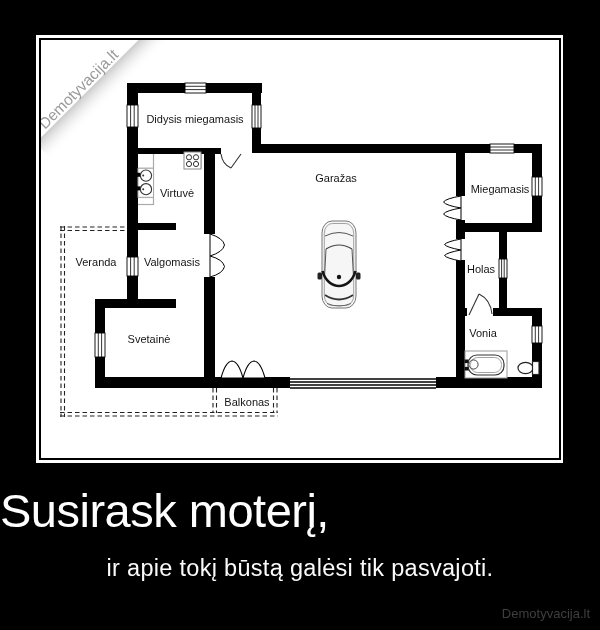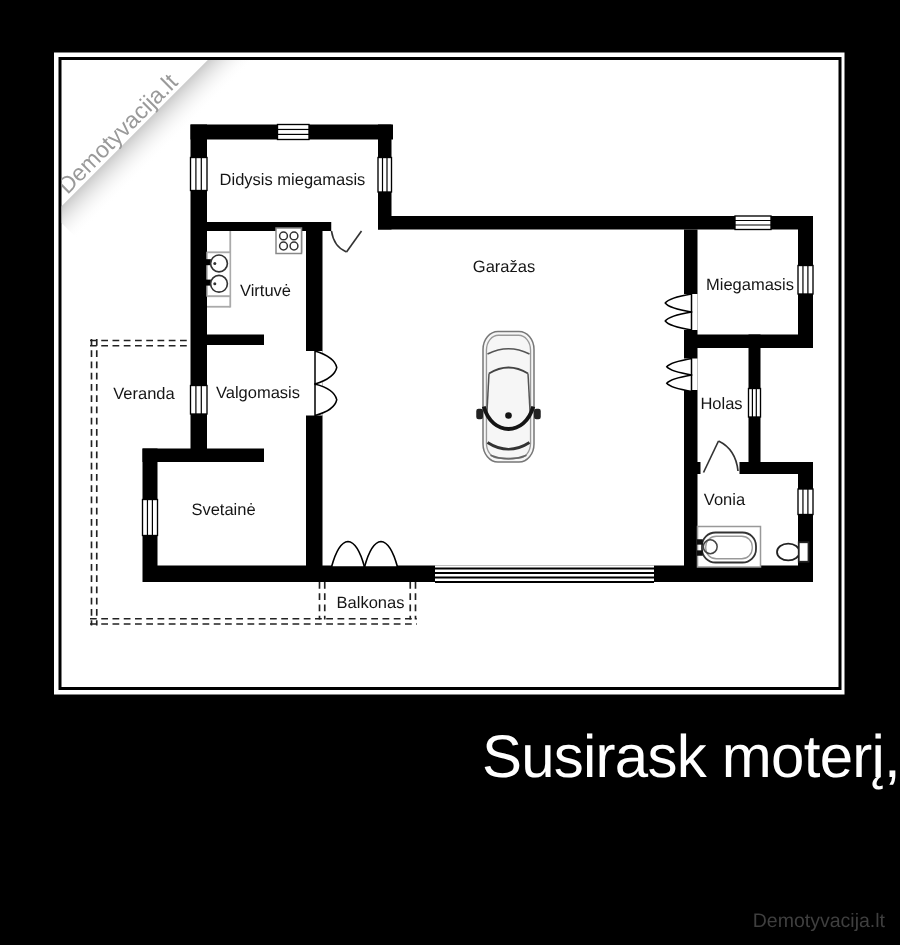--- a/index.html
+++ b/index.html
@@ -1,22 +1,22 @@
 <!DOCTYPE html>
 <html><head>
 <meta charset="utf-8">
 <style>
   html,body{margin:0;padding:0;background:#000;}
   #poster{position:relative;width:600px;height:630px;background:#000;overflow:hidden;
           font-family:"Liberation Sans", sans-serif;}
   #photo{position:absolute;left:36px;top:35px;width:527px;height:428px;background:#fff;}
   #frame{position:absolute;left:39px;top:38px;width:518px;height:418px;border:2px solid #000;}
   #plan{position:absolute;left:0px;top:0px;}
-  #title{position:absolute;left:0;right:0;top:483px;text-align:right;color:#fff;
-         font-size:40px;letter-spacing:-0.5px;}
+  #title{position:absolute;left:0;right:0;top:483px;text-align:left;color:#fff;
+         font-size:47px;letter-spacing:-0.5px;}
   #sub{position:absolute;left:0;right:0;top:555px;text-align:center;color:#fafafa;
        font-size:23.5px;letter-spacing:0.3px;}
   
   #credit{position:absolute;right:10px;top:606px;color:#3f3f3f;font-size:13px;}
 </style>
 </head>
 <body>
 <div id="poster">
 
   <div id="photo"></div>
@@ -259,15 +259,16 @@
 
     <text x="172" y="265.5" font-size="11" fill="#151515" text-anchor="middle">Valgomasis</text>
 
     <text x="149" y="343" font-size="11" fill="#151515" text-anchor="middle">Svetainė</text>
 
     <text x="247" y="405.5" font-size="11" fill="#151515" text-anchor="middle">Balkonas</text>
   </svg>
 
   <div id="title">Susirask moterį,</div>
 
+  <div id="sub">ir apie tokį būstą galėsi tik pasvajoti.</div>
 
   <div id="credit">Demotyvacija.lt</div>
 </div>
 
 </body></html>

